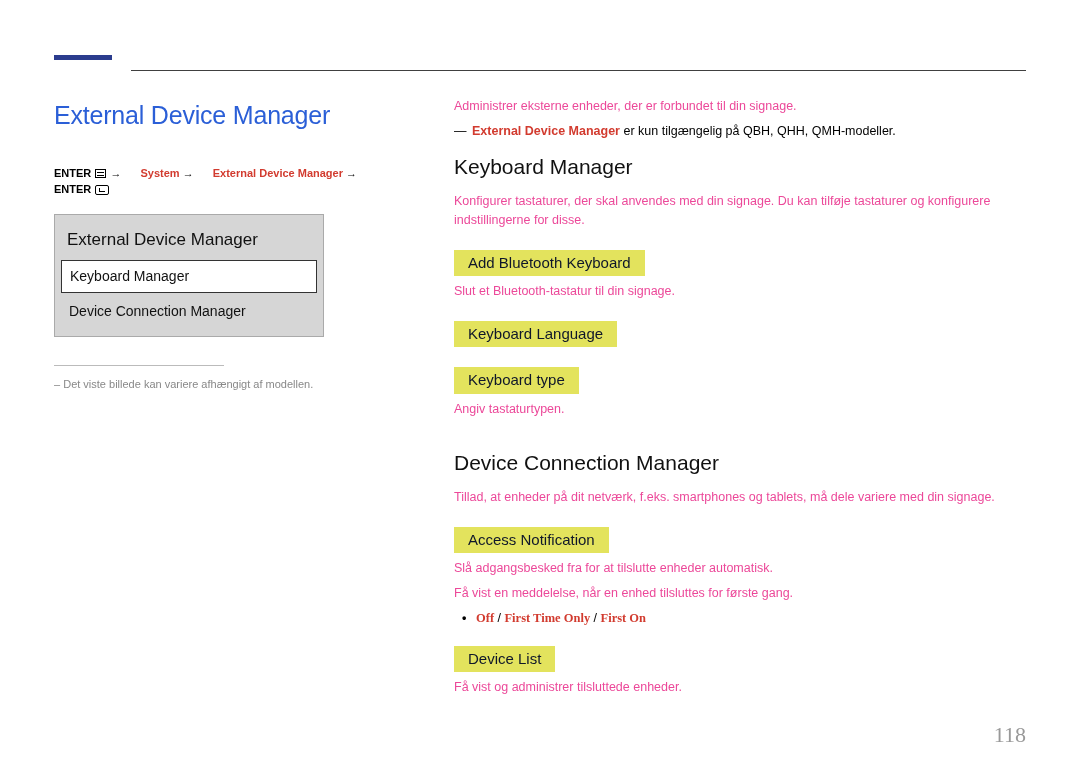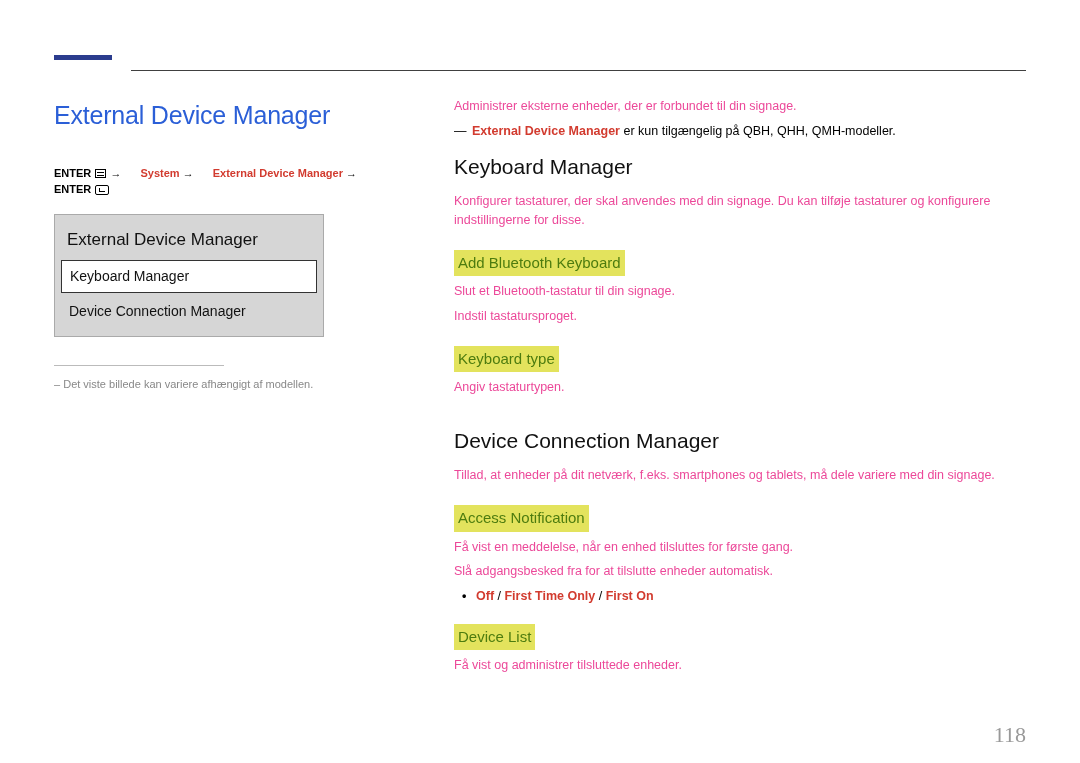--- a/index.html
+++ b/index.html
@@ -156,42 +156,42 @@
     font-weight: 400;
     color: #111;
     margin: 10px 0 10px 0;
   }
   .section-h.mt { margin-top: 28px; }
   .sub-h {
     display: inline-block;
     font-size: 15px;
     font-weight: 400;
     background: #e3e35d;
-    color: #4d7c0f;
-    padding: 2px 4px;
+    color: #0f172a;
+    padding: 2px 14px;
     margin: 14px 0 6px 0;
   }
   .bullet-list {
     list-style: none;
     margin: 4px 0 0 6px;
   }
   .bullet-list li {
     position: relative;
     padding-left: 16px;
     font-size: 12.5px;
     margin-bottom: 4px;
   }
   .bullet-list li::before {
     content: "•";
     position: absolute;
     left: 2px;
     top: 0;
     font-weight: 700;
   }
-  .red-opt { color: #d23b2f; font-weight: 700; }
+  .red-opt { color: #d23b2f; font-weight: 700; font-family: Liberation Serif, serif; }
   .page-num {
     position: absolute;
     right: 54px;
     bottom: 12px;
     font-size: 22px;
     color: #999;
     font-family: Liberation Serif, serif;
   }
 </style>
 </head>
@@ -230,31 +230,31 @@
   <div class="note-dash">
     <span class="red-bold">External Device Manager</span><span> er kun tilgængelig på QBH, QHH, QMH-modeller.</span>
   </div>
 
   <div class="section-h">Keyboard Manager</div>
   <div class="body-text">Konfigurer tastaturer, der skal anvendes med din signage. Du kan tilføje tastaturer og konfigurere indstillingerne for disse.</div>
 
   <div><span class="sub-h">Add Bluetooth Keyboard</span></div>
   <div class="body-text">Slut et Bluetooth-tastatur til din signage.</div>
 
-  <div class="body-text">Indstil tastatursproget.</div>
+  <div><span class="sub-h">Keyboard Language</span></div>
 
   <div><span class="sub-h">Keyboard type</span></div>
   <div class="body-text">Angiv tastaturtypen.</div>
 
   <div class="section-h mt">Device Connection Manager</div>
   <div class="body-text">Tillad, at enheder på dit netværk, f.eks. smartphones og tablets, må dele variere med din signage.</div>
 
   <div><span class="sub-h">Access Notification</span></div>
+  <div class="body-text">Slå adgangsbesked fra for at tilslutte enheder automatisk.</div>
   <div class="body-text">Få vist en meddelelse, når en enhed tilsluttes for første gang.</div>
-  <div class="body-text">Slå adgangsbesked fra for at tilslutte enheder automatisk.</div>
   <ul class="bullet-list">
     <li>
       <span class="red-opt">Off</span><span> / </span><span class="red-opt">First Time Only</span><span> / </span><span class="red-opt">First On</span>
     </li>
   </ul>
 
   <div><span class="sub-h">Device List</span></div>
   <div class="body-text">Få vist og administrer tilsluttede enheder.</div>
 </div>
 

